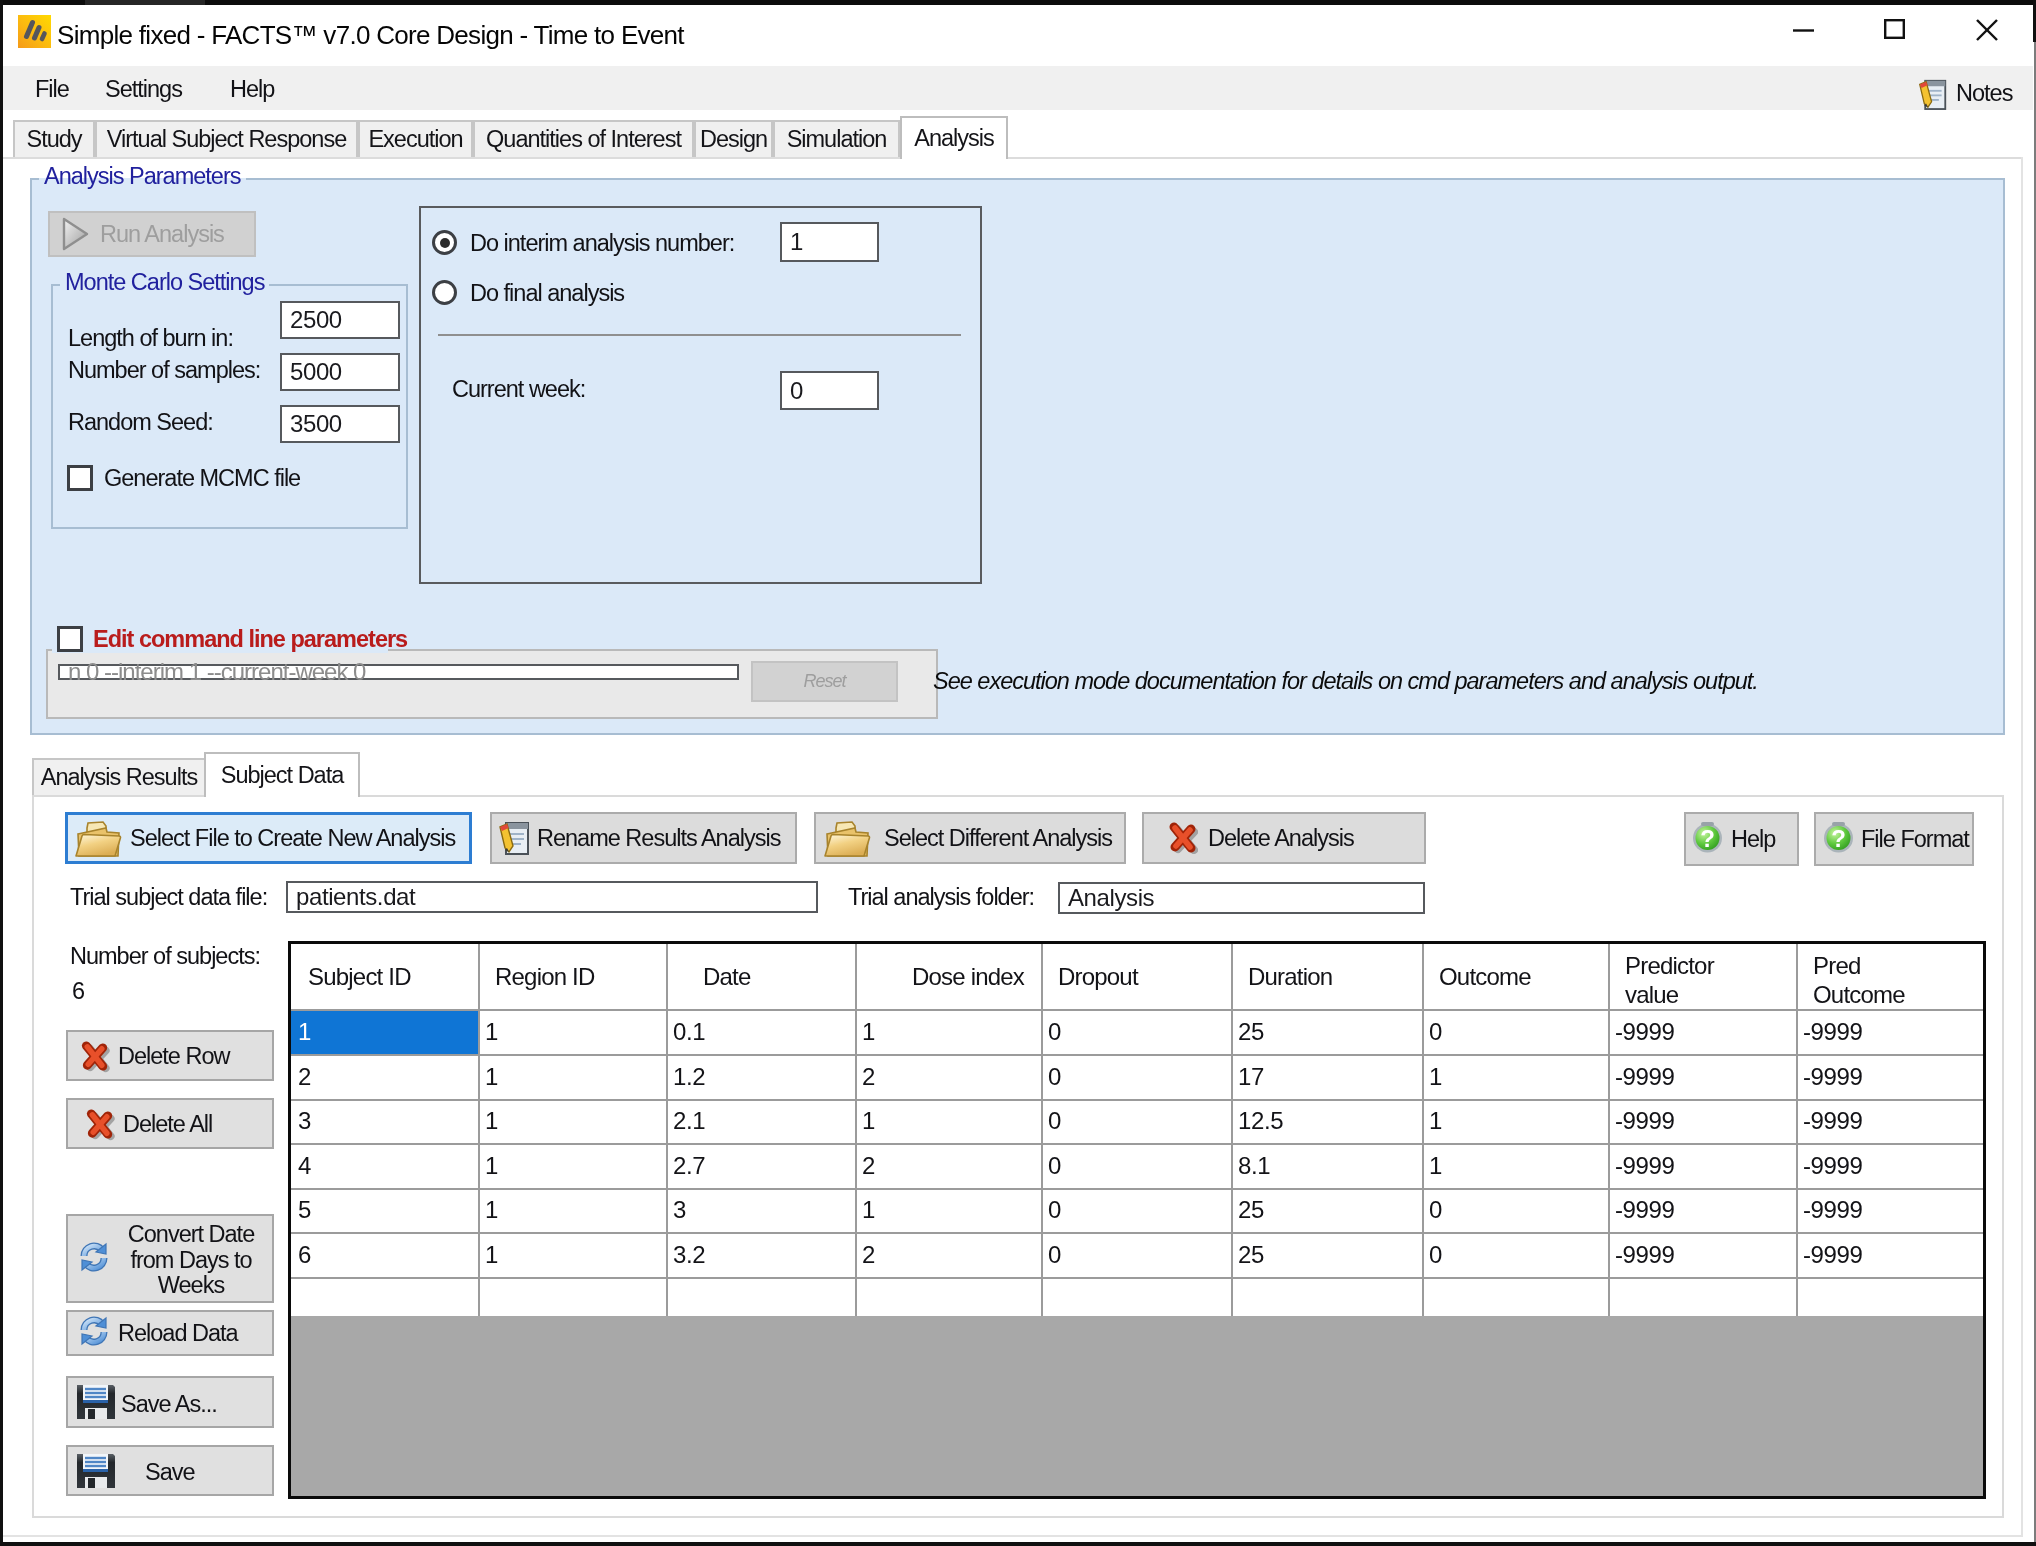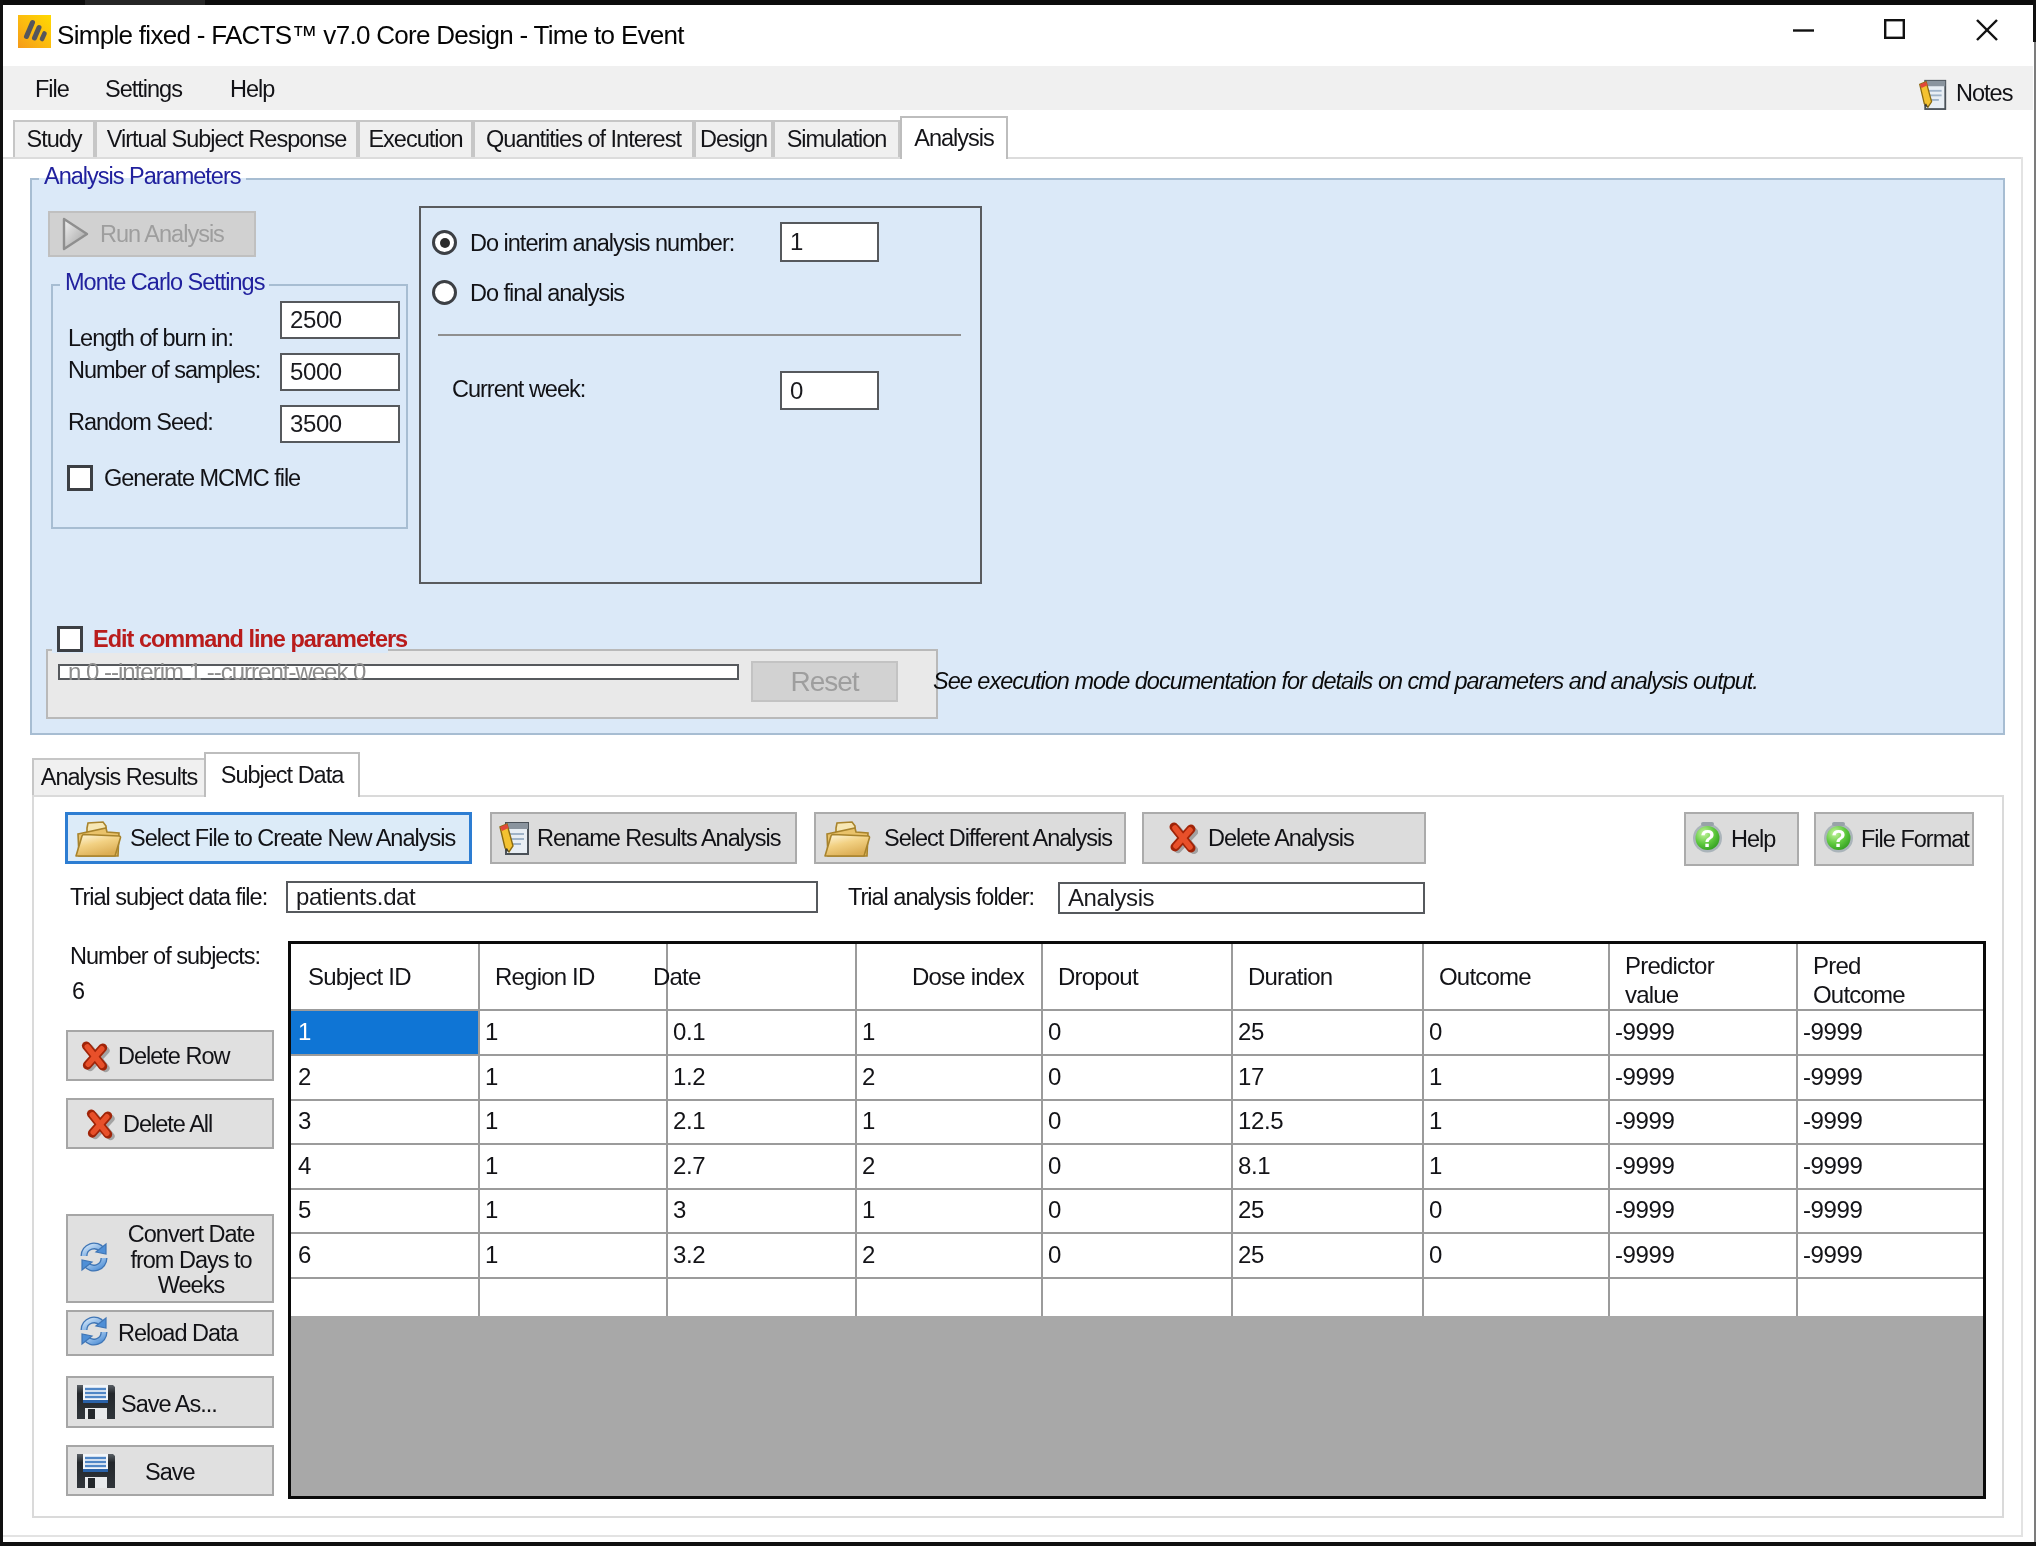--- a/index.html
+++ b/index.html
@@ -1,21 +1,21 @@
 <!DOCTYPE html>
 <html><head>
 <meta charset="utf-8">
 <style>
 * { margin:0; padding:0; box-sizing:border-box; }
 html,body { width:2036px; height:1546px; background:#ffffff; font-family:"Liberation Sans",sans-serif; overflow:hidden; position:relative; }
 .abs { position:absolute; }
 .lbl { position:absolute; height:30px; line-height:30px; font-size:23.5px; color:#121216; white-space:nowrap; letter-spacing:-1px; }
 .nav { color:#b91c1c;font-weight:bold; }
 .tb { position:absolute; background:#fff; border:2px solid #56595d; font-size:24px; color:#1a1a1e; display:flex; align-items:center; padding-left:8px; letter-spacing:-0.4px; }
-.btn { position:absolute; background:#e0e0e0; border:2px solid #a6a6a6; font-size:28px; color:#121216; letter-spacing:-1px; }
+.btn { position:absolute; background:#e0e0e0; border:2px solid #a6a6a6; font-size:18px; color:#121216; letter-spacing:-1px;font-style:italic; }
 .vl { position:absolute; background:#9b9b9b; width:2px; }
 .hl { position:absolute; background:#9b9b9b; height:2px; }
 .cell { position:absolute; font-size:24px; color:#131317; line-height:44px; padding-left:7px; white-space:nowrap; letter-spacing:-0.4px; }
 .hcell { position:absolute; font-size:24px; color:#131317; padding-left:17px; white-space:nowrap; letter-spacing:-0.8px; }
 .tab { position:absolute; background:#f0f0f0; border:2px solid #c6c6c6; border-bottom:none; font-size:23.5px; color:#141418; display:flex; align-items:center; justify-content:center; letter-spacing:-1px; }
 .cap { position:absolute; font-size:23.5px; color:#21219e; white-space:nowrap; height:28px; line-height:28px; padding:0 5px; letter-spacing:-1px; }
 </style>
 </head>
 <body>
 
@@ -339,21 +339,21 @@
 <div class="vl" style="left:1796px;top:944px;height:372px;"></div>
 <div class="hl" style="left:291px;top:1009px;width:1692px;"></div>
 <div class="hl" style="left:291px;top:1054px;width:1692px;"></div>
 <div class="hl" style="left:291px;top:1099px;width:1692px;"></div>
 <div class="hl" style="left:291px;top:1143px;width:1692px;"></div>
 <div class="hl" style="left:291px;top:1188px;width:1692px;"></div>
 <div class="hl" style="left:291px;top:1232px;width:1692px;"></div>
 <div class="hl" style="left:291px;top:1277px;width:1692px;"></div>
 <div class="hcell" style="left:291px;top:944px;height:46px;line-height:65px;">Subject ID</div>
 <div class="hcell" style="left:478px;top:944px;height:65px;line-height:65px;">Region ID</div>
-<div class="hcell" style="left:636px;top:944px;height:80px;line-height:65px;">Date</div>
+<div class="hcell" style="left:686px;top:944px;height:80px;line-height:65px;">Date</div>
 <div class="hcell" style="left:855px;top:944px;height:65px;line-height:65px;margin-left:40px;">Dose index</div>
 <div class="hcell" style="left:1041px;top:944px;height:65px;line-height:65px;">Dropout</div>
 <div class="hcell" style="left:1231px;top:944px;height:65px;line-height:65px;">Duration</div>
 <div class="hcell" style="left:1422px;top:944px;height:65px;line-height:65px;">Outcome</div>
 <div class="hcell" style="left:1608px;top:951px;line-height:29px;">Predictor<br>value</div>
 <div class="hcell" style="left:1796px;top:951px;line-height:29px;">Pred<br>Outcome</div>
 <div class="cell" style="left:291px;top:1009px;line-height:45px;color:#ffffff">1</div>
 <div class="cell" style="left:478px;top:1009px;line-height:45px;">1</div>
 <div class="cell" style="left:666px;top:1009px;line-height:45px;">0.1</div>
 <div class="cell" style="left:855px;top:1009px;line-height:45px;">1</div>

